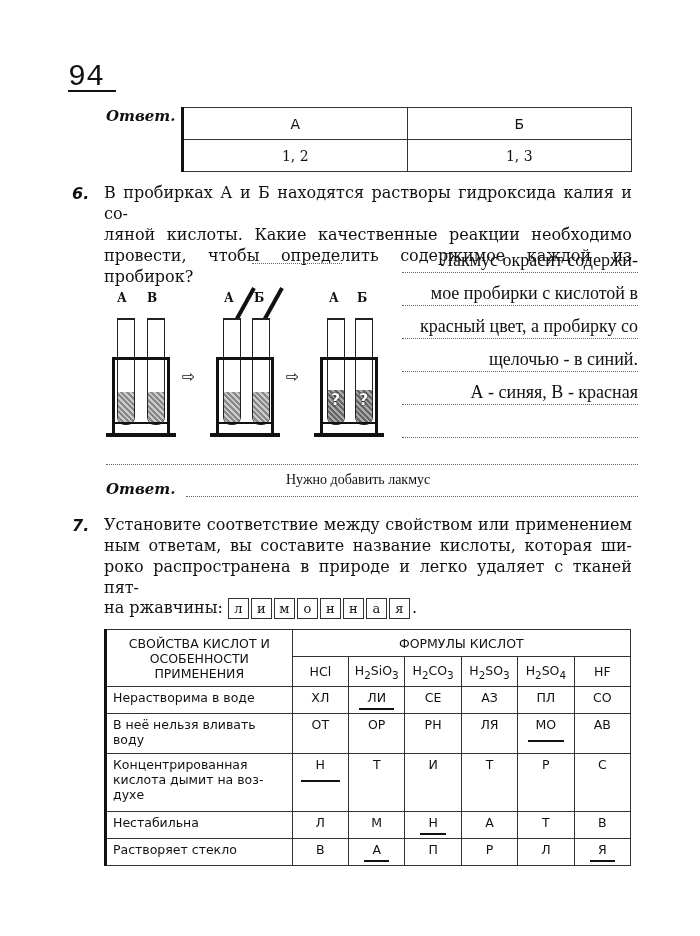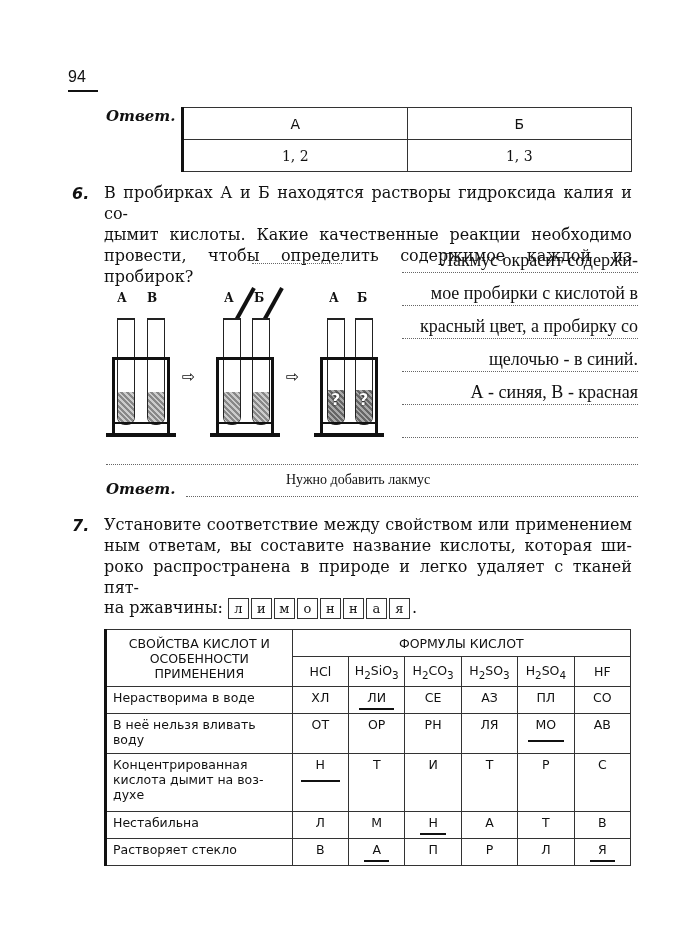--- a/index.html
+++ b/index.html
@@ -1,18 +1,18 @@
 <!DOCTYPE html>
 <html><head>
 <meta charset="utf-8">
 <style>
   html, body { margin:0; padding:0; background:#ffffff; }
   body { width:700px; height:936px; position:relative; overflow:hidden; color:#111; font-family:"DejaVu Serif", serif; }
   .abs { position:absolute; }
-  .page-num { left:68px; top:64px; font-family:Liberation Sans, sans-serif; font-size:16px; border-bottom:2px solid #111; padding-right:12px; line-height:26px; }
+  .page-num { left:68px; top:64px; font-family:Liberation Mono, monospace; font-size:30px; border-bottom:2px solid #111; padding-right:12px; line-height:26px; }
   .otvet { font-family:"DejaVu Serif", serif; font-style:italic; font-weight:bold; font-size:15px; }
   table.ans { border-collapse:collapse; position:absolute; left:181px; top:107px; width:451px; border-left:3px solid #111; }
   table.ans td { border:1px solid #333; height:29px; text-align:center; font-size:14px; width:50%; }
   table.ans td.hdr { font-family:"DejaVu Sans", sans-serif; }
   .task-num { font-family:"DejaVu Sans", sans-serif; font-weight:bold; font-style:italic; font-size:16px; }
   .task-text { font-family:"DejaVu Serif", serif; font-size:16px; line-height:21px; text-align:justify; width:528px; }
   .task-text span.line { display:block; text-align:justify; text-align-last:justify; }
   .ans-line { border-bottom:1px dotted #666; width:240px; height:32px; text-align:right; font-family:"Liberation Serif", serif; font-size:18px; line-height:40px; }
   .hw { font-family:"Liberation Serif", serif; }
   table.acids { position:absolute; left:104px; top:629px; width:527px; border-collapse:collapse; border-left:3px solid #111; font-family:"DejaVu Sans", sans-serif; font-size:12.5px; }
@@ -49,21 +49,21 @@
   <tr>
     <td>1, 2</td>
     <td>1, 3</td>
   </tr>
 </tbody>
   </table>
 
 <div class="abs task-num" style="left:72px; top:184px;">6.</div>
 <div class="abs task-text" style="left:104px; top:182px;">
   <span class="line">В пробирках А и Б находятся растворы гидроксида калия и со-</span>
-  <span class="line">дымит кислоты. Какие качественные реакции необходимо</span>
+  <span class="line">ляной кислоты. Какие качественные реакции необходимо</span>
   <span class="line" style="text-align-last:left;">провести, чтобы определить содержимое каждой из пробирок?</span>
 </div>
 
 <div class="abs" style="left:100px; top:255px; width:300px; height:185px;">
 
   <div class="dotline" style="left:152px; top:8px; width:90px;"></div>
 
   <div class="tlabel" style="left:17px; top:36px;">А</div>
   <div class="tlabel" style="left:47px; top:36px;">В</div>
   <div class="tube" style="left:17px; top:63px; height:104px;">

